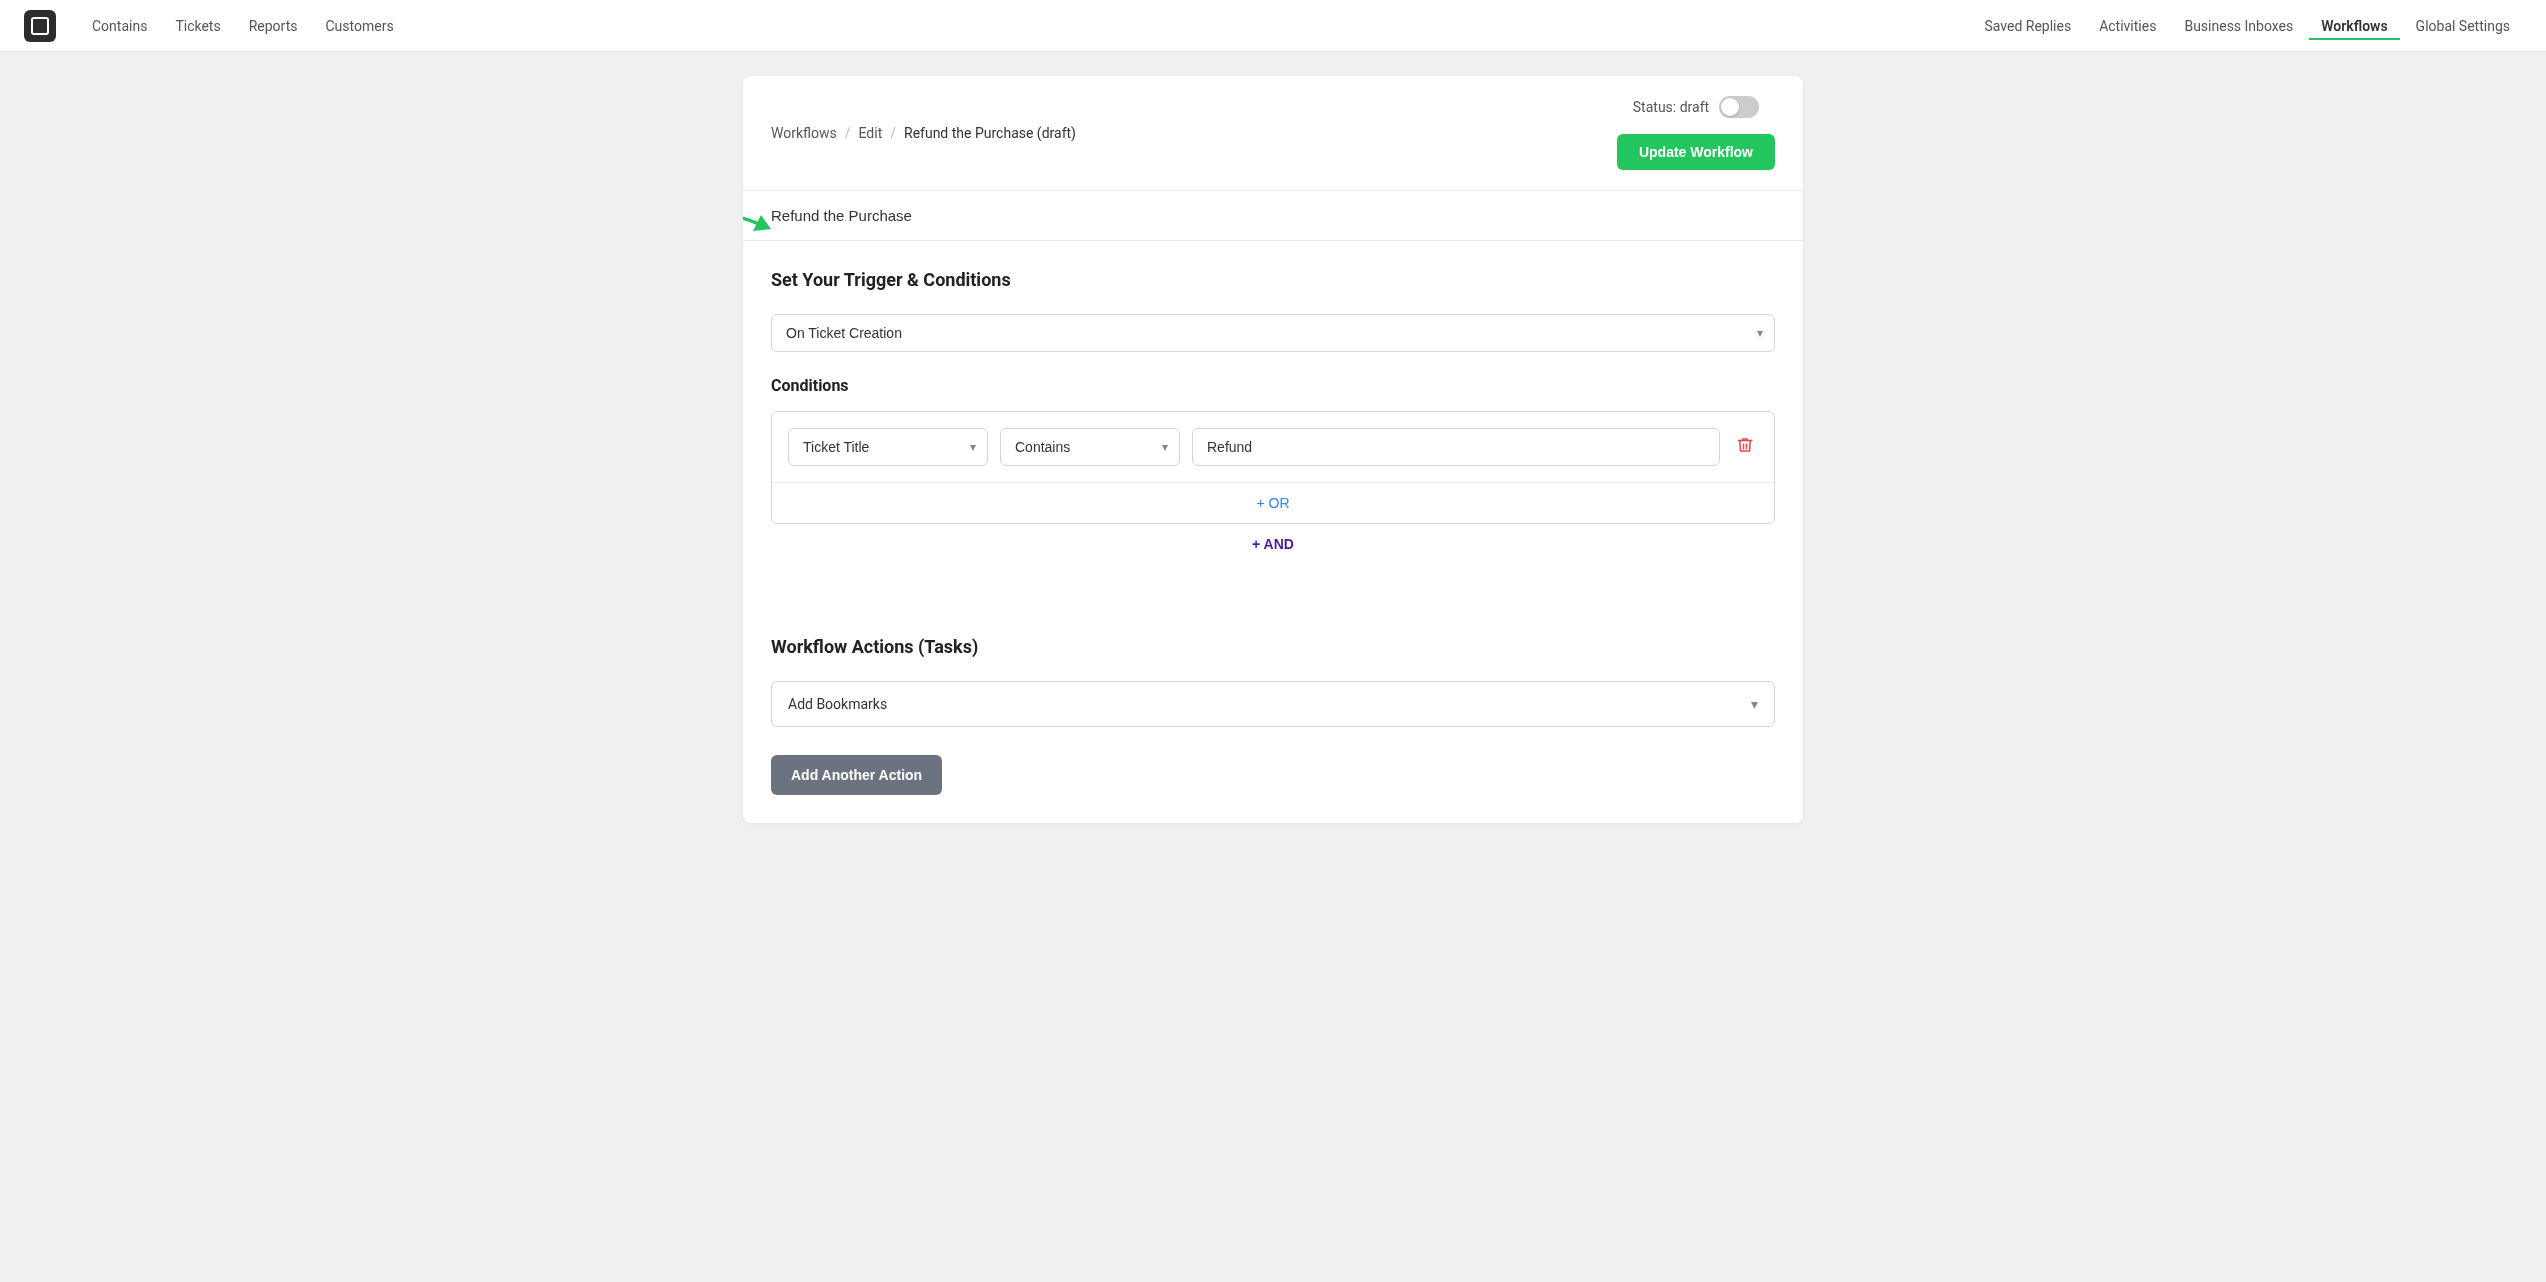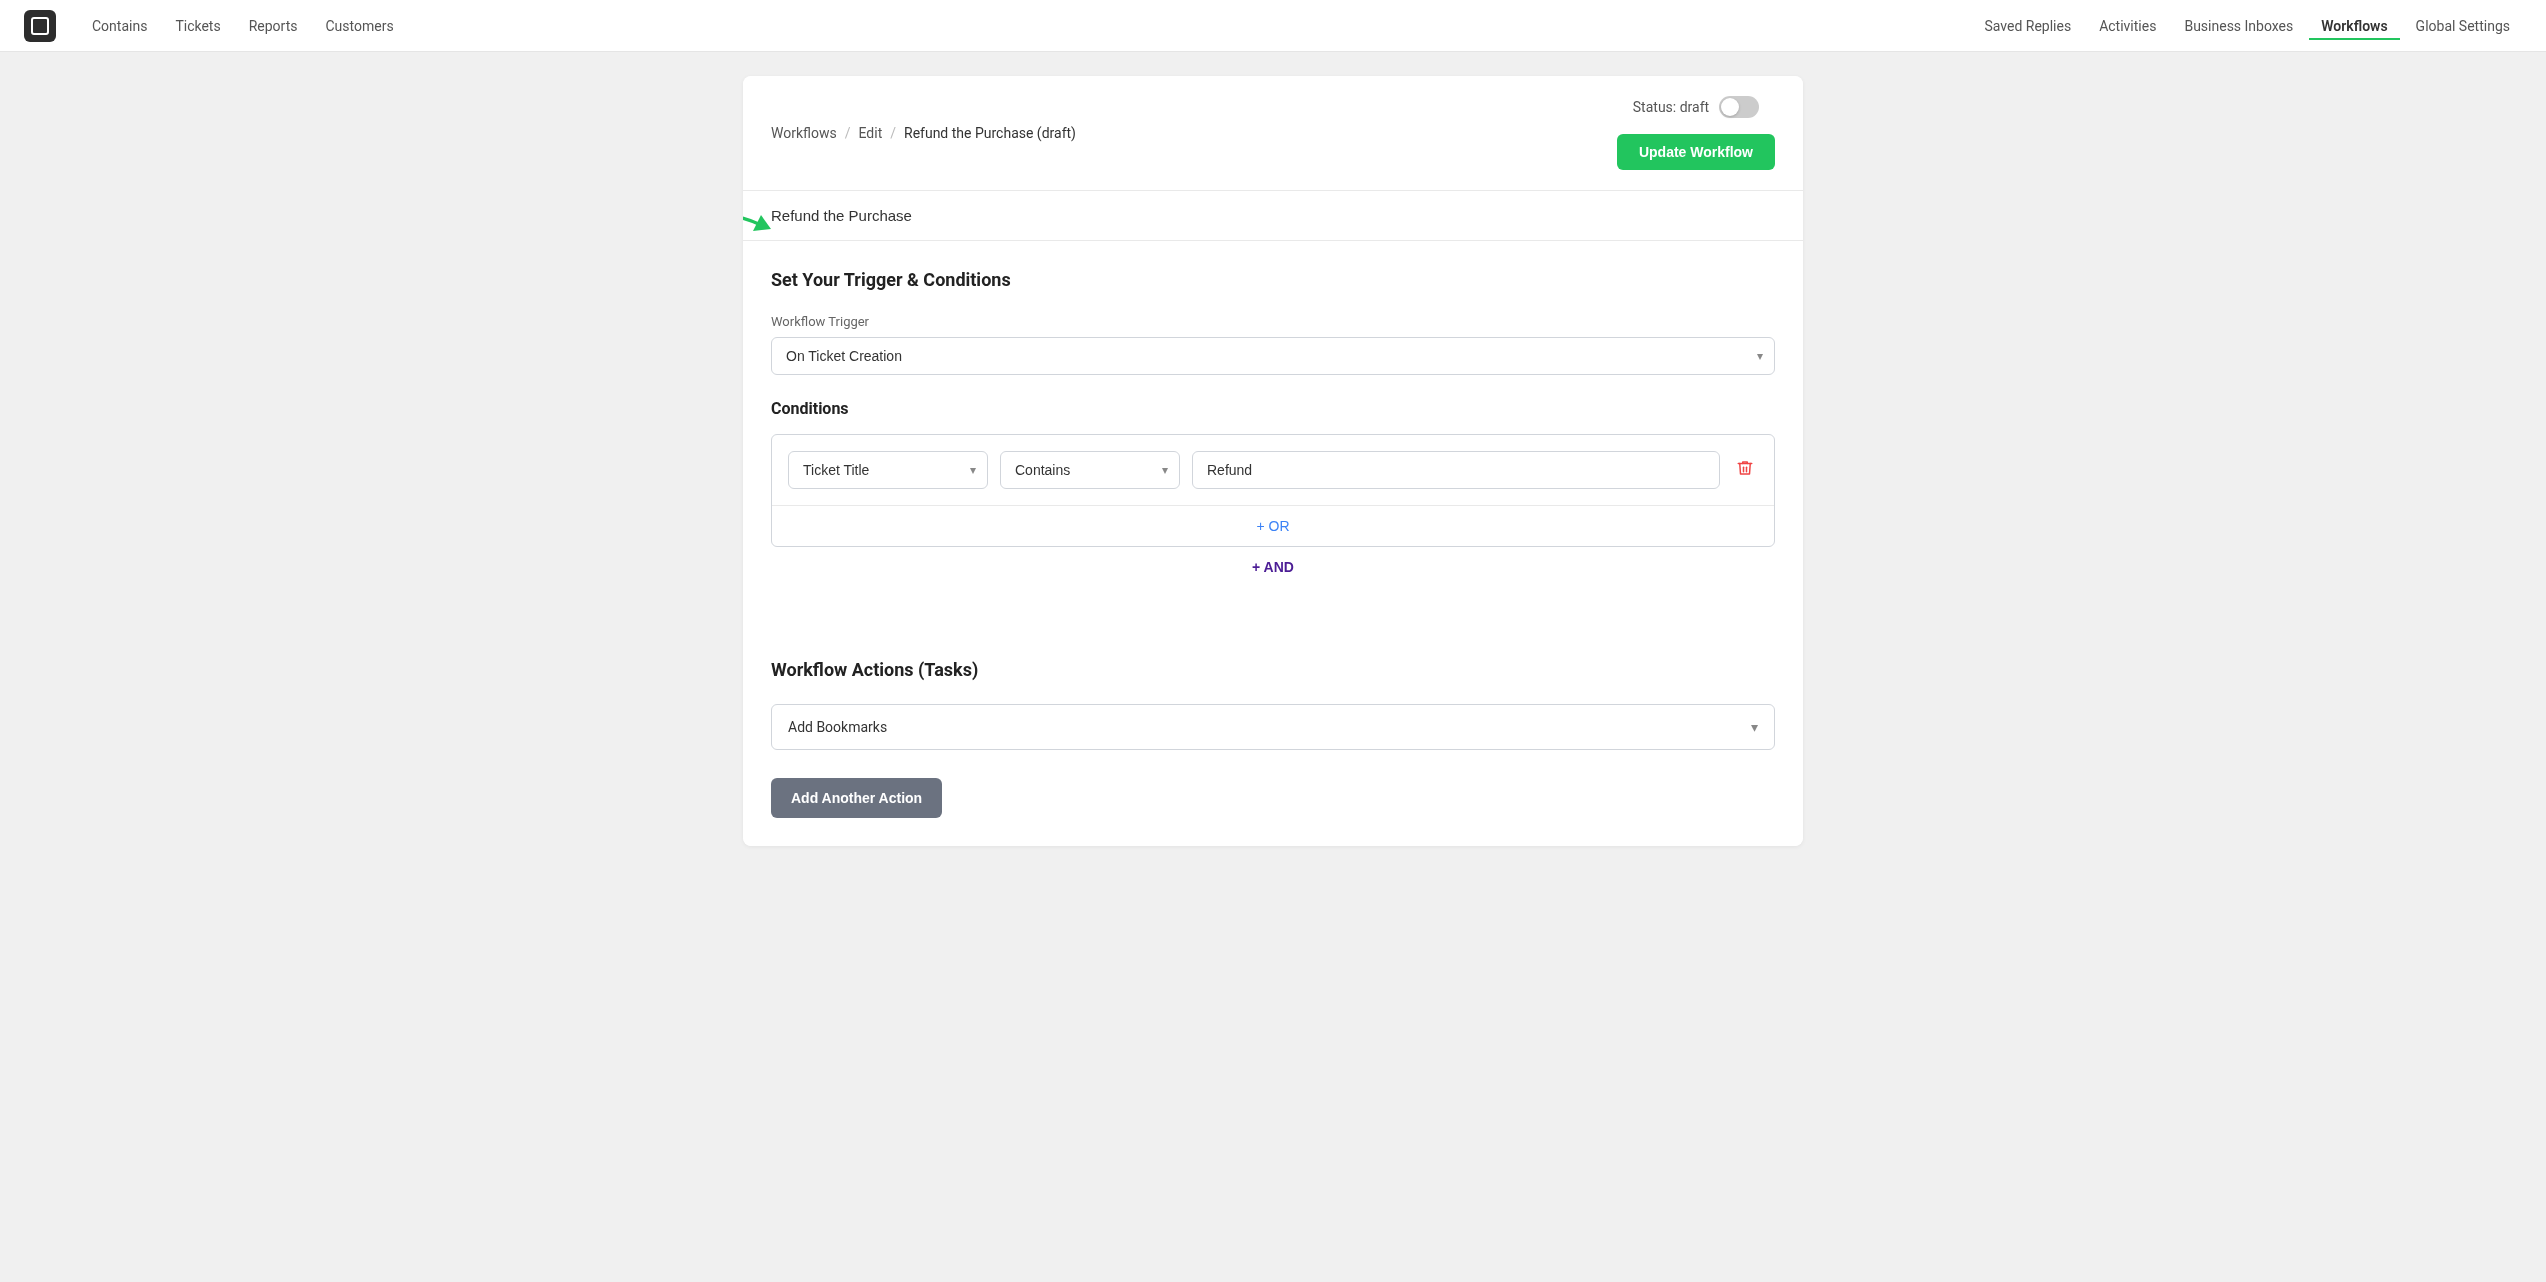--- a/index.html
+++ b/index.html
@@ -381,21 +381,20 @@
             <polygon points="80,28 90,42 72,44" fill="#22c55e"></polygon>
           </svg>
         </div>
         <input class="workflow-name-input" type="text" value="Refund the Purchase" style="">
       </div>
     </div>
 
     <div class="card-section">
       <div class="section-title">Set Your Trigger &amp; Conditions</div>
 
-      <div class="field-label">Workflow Trigger</div>
       <div class="select-wrapper">
         <select class="select-field">
           <option>On Ticket Creation</option>
           <option>On Ticket Update</option>
           <option>On Ticket Close</option>
         </select>
         <span class="select-chevron">▾</span>
       </div>
 
       <div class="conditions-title">Conditions</div>

